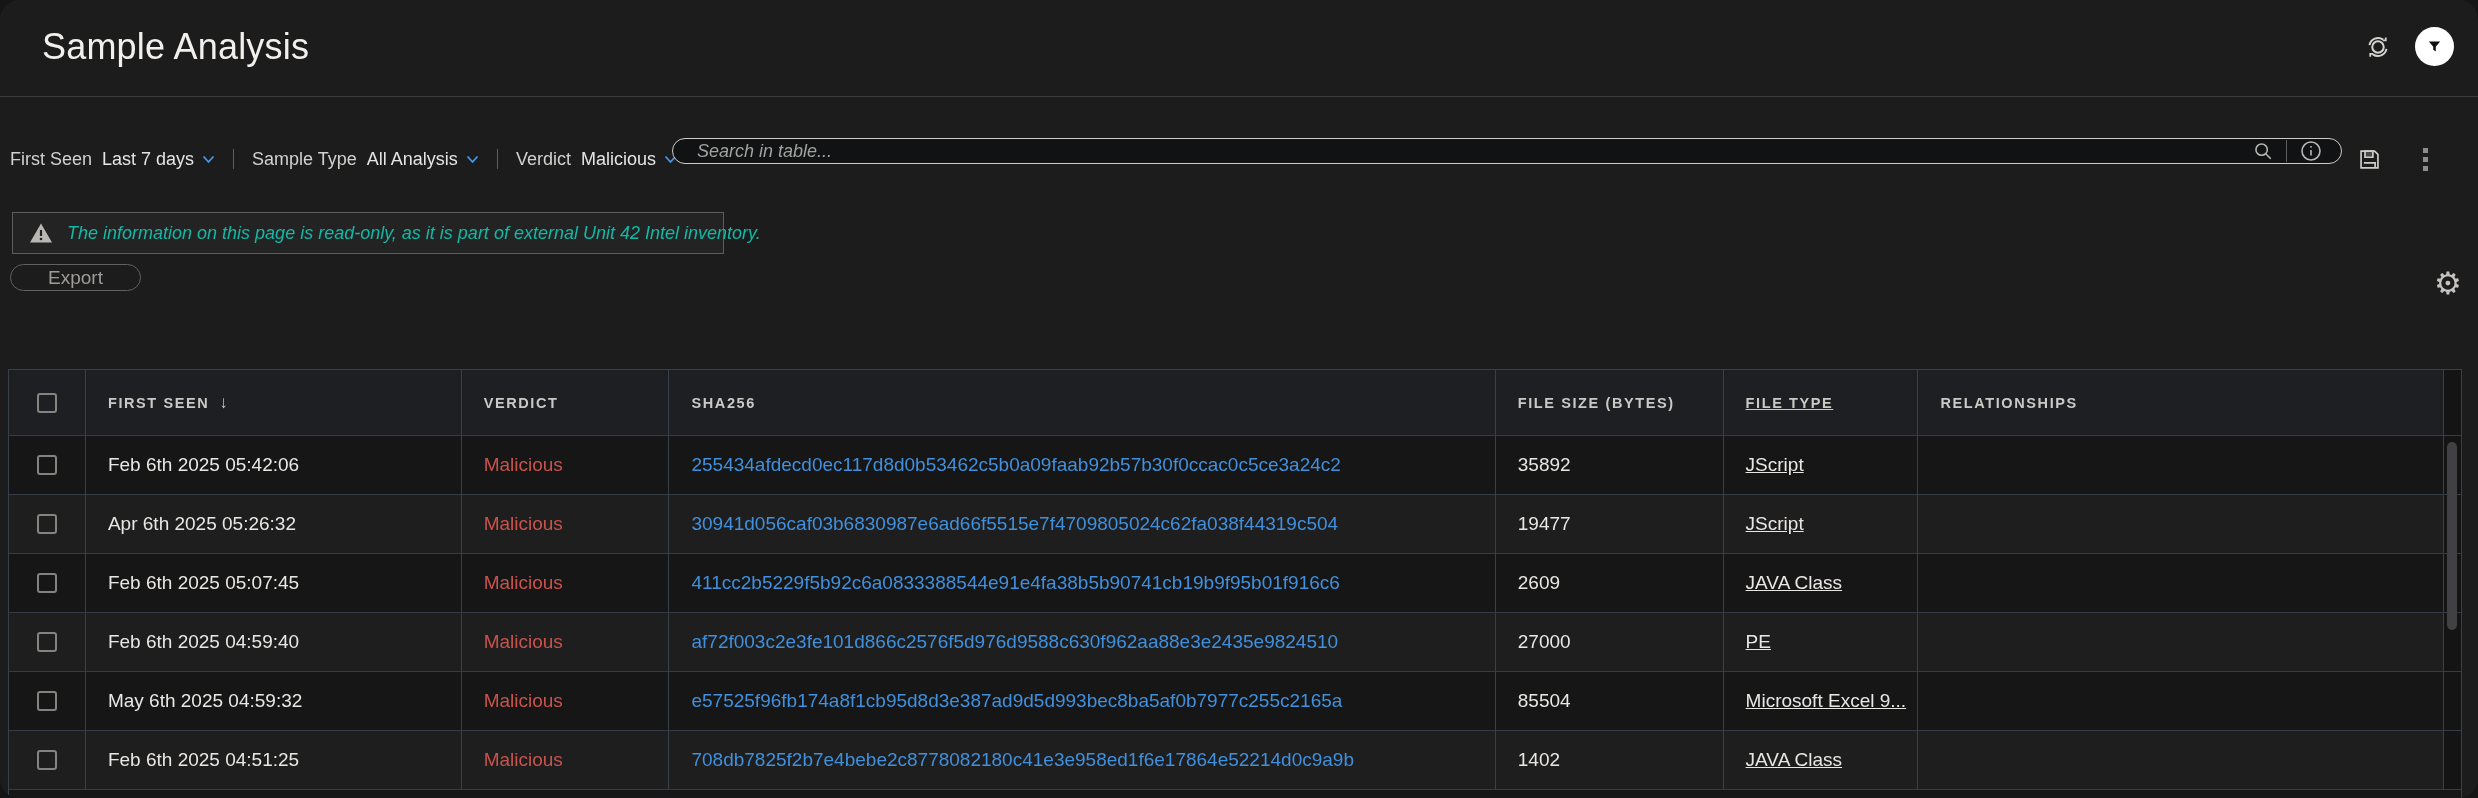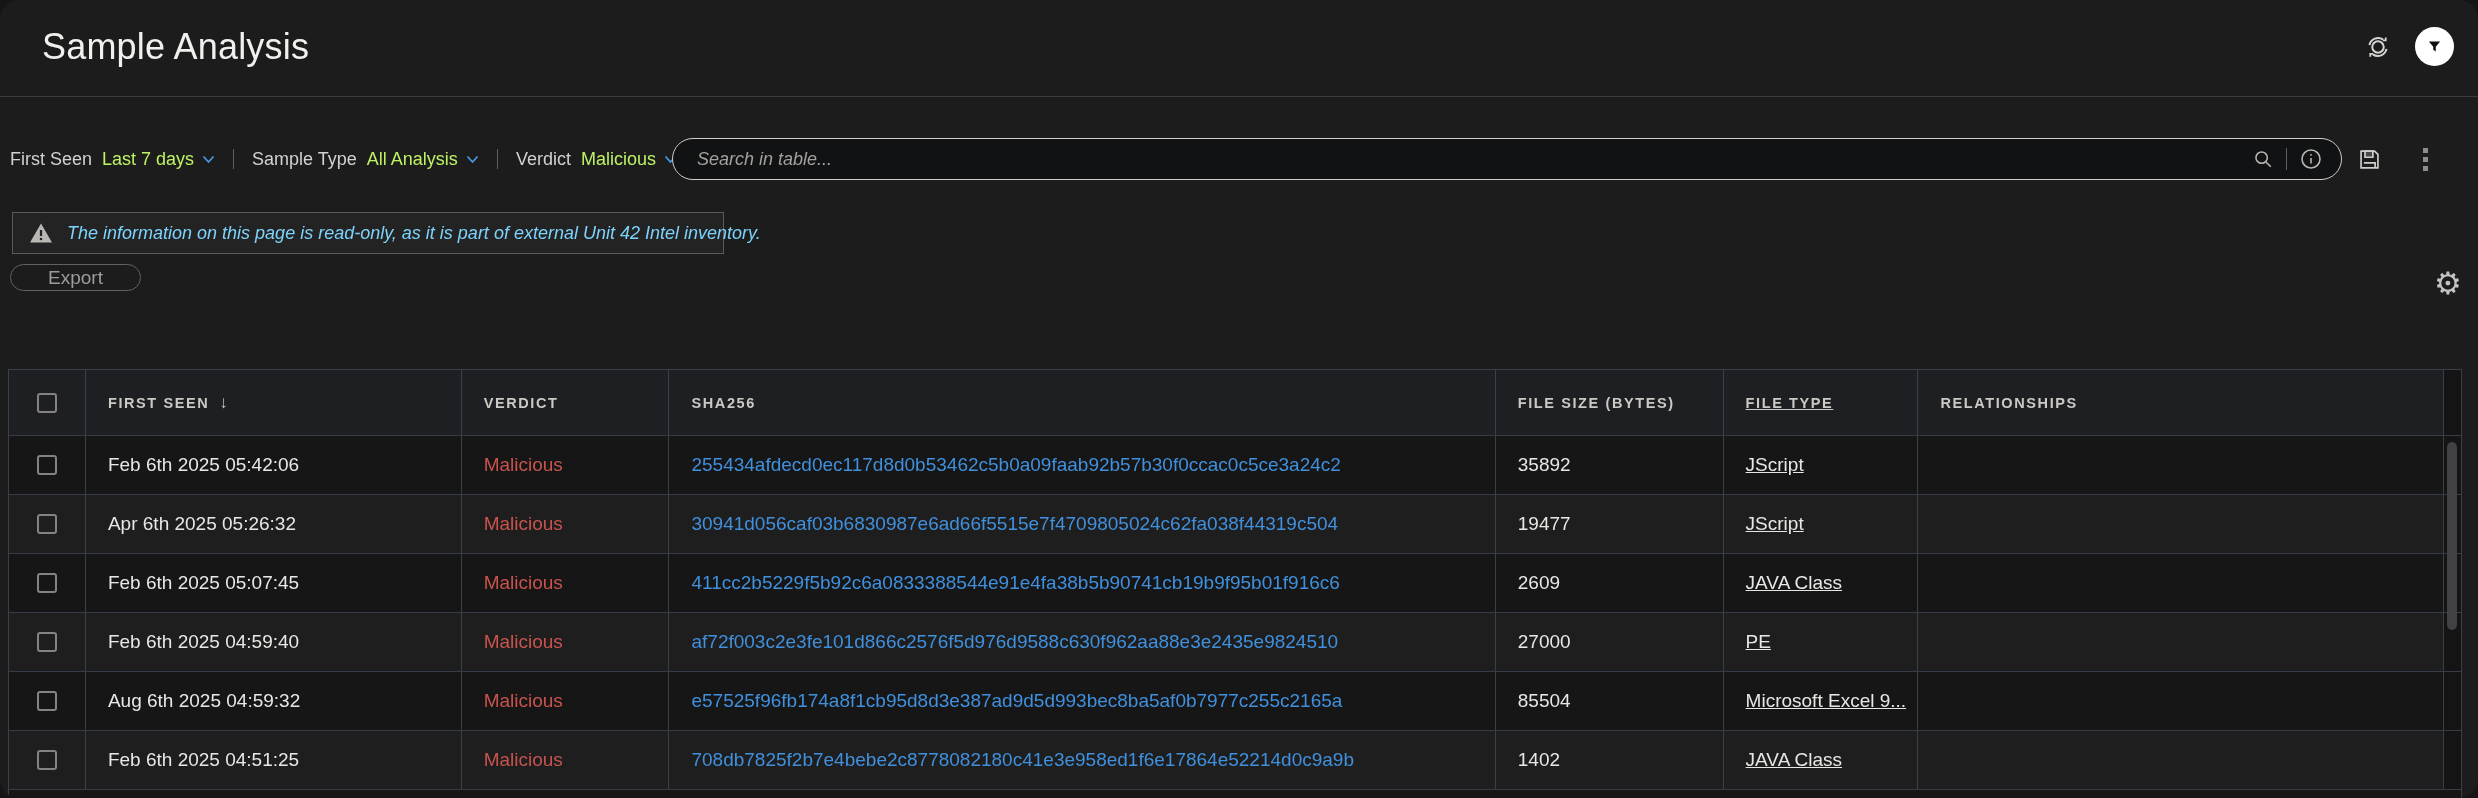--- a/index.html
+++ b/index.html
@@ -18,40 +18,40 @@
     color:#f2f0ed; letter-spacing:0.2px; }
   .titlebar-icons { position:absolute; right:24px; top:27px; display:flex; align-items:center; gap:22px; }
   .icon-btn { background:none; border:none; cursor:pointer; display:flex; align-items:center; justify-content:center; padding:0; }
   .avatar-circle { width:39px; height:39px; border-radius:50%; background:#ffffff;
     display:flex; align-items:center; justify-content:center; border:none; cursor:pointer; }
   
   .filter-row { position:absolute; left:0; top:130px; width:100%; height:58px; }
   .filters { position:absolute; left:10px; top:0; height:58px; display:flex; align-items:center; }
   .filter-group { display:flex; align-items:center; }
   .filter-label { color:#d3d1ce; font-size:18px; margin-right:10px; }
-  .filter-value { display:flex; align-items:center; gap:8px; color:#bef264; font-size:18px;
+  .filter-value { display:flex; align-items:center; gap:8px; color:#e5e5e5; font-size:18px;
     background:none; border:none; cursor:pointer; font-family:inherit; }
   .vbar { width:1px; height:20px; background:#5f5f5f; margin:0 18px; }
-  .search-pill { position:absolute; left:672px; top:8px; width:1670px; height:42px;
+  .search-pill { position:absolute; left:672px; top:8px; width:1670px; height:26px;
     border:1px solid #cfcdca; border-radius:21px; background:#111214;
     display:flex; align-items:flex-start; }
   .search-input { flex:1; height:100%; background:transparent; border:none; outline:none;
     padding:0 20px 0 24px; font-size:18px; font-style:italic; color:#e9e7e4;
     font-family:"Liberation Sans","DejaVu Sans",sans-serif; }
   .search-input::placeholder { color:#a3a19e; font-style:italic; }
   .pill-icons { display:flex; align-items:center; height:100%; padding-right:18px; gap:12px; }
   .pill-divider { width:1px; height:22px; background:#5f5f5f; }
   .after-pill { position:absolute; left:2356px; top:8px; height:42px; display:flex; align-items:center; gap:36px; }
   .kebab { display:flex; flex-direction:column; gap:4px; padding:4px; background:none; border:none; cursor:pointer; }
   .kebab span { width:5px; height:5px; background:#8f8d8a; display:block; }
   
   .banner { position:absolute; left:12px; top:212px; width:712px; height:42px;
     border:1px solid #5c5c5c; background:#232323; display:flex; align-items:center;
     padding:0 16px; gap:14px; }
-  .banner-text { font-size:18px; font-style:italic; color:#7dd3fc; white-space:nowrap; }
+  .banner-text { font-size:18px; font-style:italic; color:#14b8a6; white-space:nowrap; }
   
   .export-btn { position:absolute; left:10px; top:264px; width:131px; height:27px;
     border:1px solid #616161; border-radius:22px; background:transparent;
     color:#9e9c99; font-size:19px; cursor:pointer; font-family:inherit; }
   .gear-btn { position:absolute; left:2428px; top:264px; width:40px; height:40px;
     background:none; border:none; cursor:pointer; color:#c5c3c0; font-size:31px; line-height:40px; }
   
   .table { position:absolute; left:8px; top:369px; width:2454px; height:429px;
     border:1px solid #39404a; border-bottom:none; background:#18181a; }
   .tr { display:flex; width:100%; }
@@ -288,21 +288,21 @@
       <div class="td col-size">27000</div>
       <div class="td col-type">PE</div>
       <div class="td col-rel"></div>
       <div class="td col-scroll"></div>
     </div>
 
     <div class="tr tr-data odd">
       <div class="td col-check">
           <span class="checkbox"></span>
         </div>
-      <div class="td col-seen">Aug 6th 2025 04:59:32</div>
+      <div class="td col-seen">May 6th 2025 04:59:32</div>
       <div class="td col-verdict verdict-text">Malicious</div>
       <div class="td col-sha">
           <a class="sha-link">e57525f96fb174a8f1cb95d8d3e387ad9d5d993bec8ba5af0b7977c255c2165a</a>
         </div>
       <div class="td col-size">85504</div>
       <div class="td col-type">Microsoft Excel 9...</div>
       <div class="td col-rel"></div>
       <div class="td col-scroll"></div>
     </div>
 

